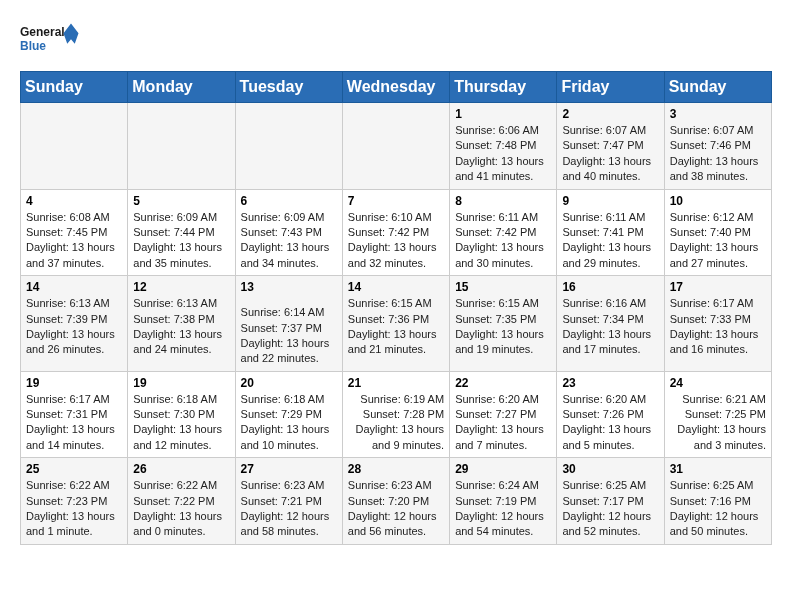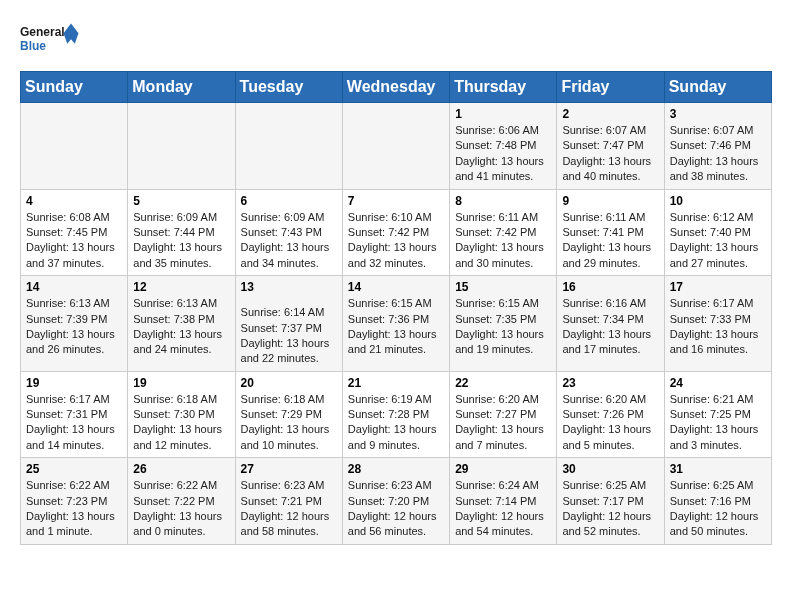--- a/index.html
+++ b/index.html
@@ -253,42 +253,42 @@
         </td>
         <td>
           <span class="day-number">20</span>
           <div class="day-info" style="white-space: pre-line;">Sunrise: 6:18 AM
 Sunset: 7:29 PM
 Daylight: 13 hours
 and 10 minutes.</div>
         </td>
         <td>
           <span class="day-number">21</span>
-          <div class="day-info" style="white-space: pre-line;">Sunrise: 6:19 AM
+          <div class="day-info" style="white-space: pre-line; text-align: right;">Sunrise: 6:19 AM
 Sunset: 7:28 PM
 Daylight: 13 hours
 and 9 minutes.</div>
         </td>
         <td>
           <span class="day-number">22</span>
           <div class="day-info" style="white-space: pre-line;">Sunrise: 6:20 AM
 Sunset: 7:27 PM
 Daylight: 13 hours
 and 7 minutes.</div>
         </td>
         <td>
           <span class="day-number">23</span>
           <div class="day-info" style="white-space: pre-line;">Sunrise: 6:20 AM
 Sunset: 7:26 PM
 Daylight: 13 hours
 and 5 minutes.</div>
         </td>
         <td>
           <span class="day-number">24</span>
-          <div class="day-info" style="white-space: pre-line;">Sunrise: 6:21 AM
+          <div class="day-info" style="white-space: pre-line; text-align: right;">Sunrise: 6:21 AM
 Sunset: 7:25 PM
 Daylight: 13 hours
 and 3 minutes.</div>
         </td>
       </tr>
       <tr>
         <td>
           <span class="day-number">25</span>
           <div class="day-info" style="white-space: pre-line;">Sunrise: 6:22 AM
 Sunset: 7:23 PM
@@ -312,21 +312,21 @@
         <td>
           <span class="day-number">28</span>
           <div class="day-info" style="white-space: pre-line;">Sunrise: 6:23 AM
 Sunset: 7:20 PM
 Daylight: 12 hours
 and 56 minutes.</div>
         </td>
         <td>
           <span class="day-number">29</span>
           <div class="day-info" style="white-space: pre-line;">Sunrise: 6:24 AM
-Sunset: 7:14 PM
+Sunset: 7:19 PM
 Daylight: 12 hours
 and 54 minutes.</div>
         </td>
         <td>
           <span class="day-number">30</span>
           <div class="day-info" style="white-space: pre-line;">Sunrise: 6:25 AM
 Sunset: 7:17 PM
 Daylight: 12 hours
 and 52 minutes.</div>
         </td>

